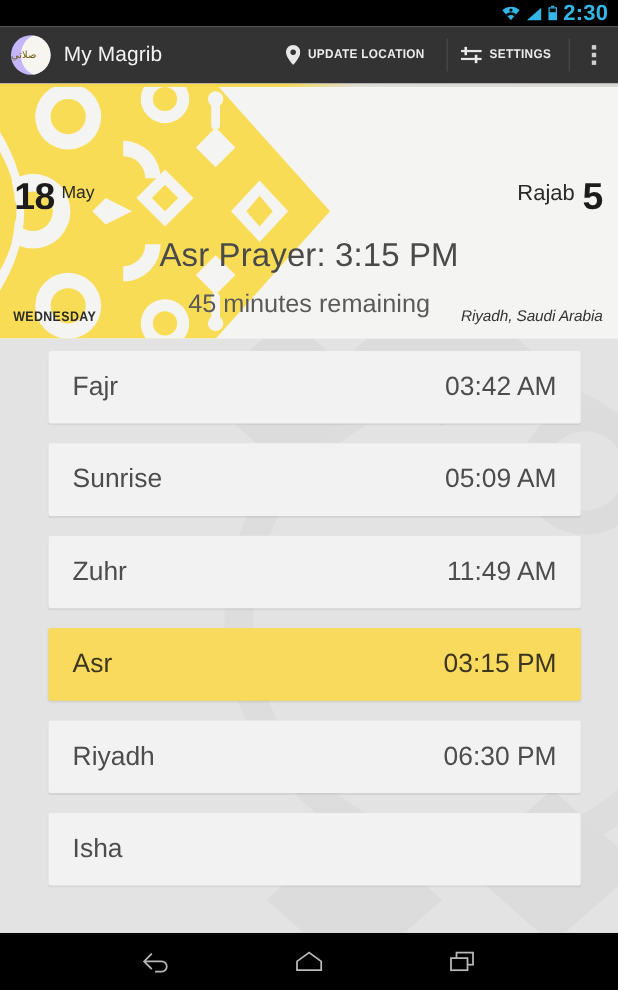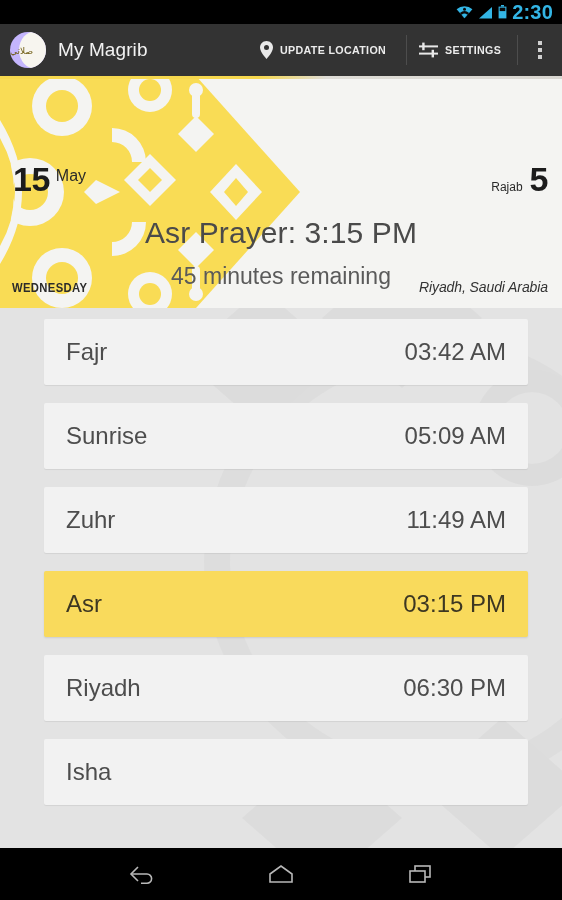--- a/index.html
+++ b/index.html
@@ -108,21 +108,21 @@
   }
   .date-left .mon {
     font-size:16px; color:#2a2a2a; line-height:1;
     margin-top:2px;
   }
   .date-right {
     position:absolute; right:14px; top:90px;
     display:flex; align-items:flex-start; gap:7px; z-index:3;
   }
   .date-right .mon {
-    font-size:12px; color:#2a2a2a; line-height:1; margin-top:15px;
+    font-size:20px; color:#2a2a2a; line-height:1; margin-top:0;
   }
   .date-right .num {
     font-size:34px; font-weight:bold; color:#1c1c1c;
     line-height:.78; letter-spacing:-.5px;
   }
   .banner-center {
     position:absolute; left:0; right:0; top:140px;
     text-align:center; z-index:3;
   }
   .next-prayer {
@@ -293,21 +293,21 @@
           <path d="M112,180 a34,34 0 0 0 34,-34 h-14 a20,20 0 0 1 -20,20 z"></path>
           <path d="M0,58 q28,58 0,116 z" fill="#f9dc55"></path>
           <path d="M0,44 q44,72 0,144 l0,-18 q30,-54 0,-108 z"></path>
         </g>
       </g>
     </svg>
 
     <div class="banner-grad"></div>
 
     <div class="date-left">
-      <span class="num">15</span>
+      <span class="num">18</span>
       <span class="mon">May</span>
     </div>
 
     <div class="date-right">
       <span class="mon">Rajab</span>
       <span class="num">5</span>
     </div>
 
     <div class="banner-center">
       <div class="next-prayer">Asr Prayer: 3:15 PM</div>

